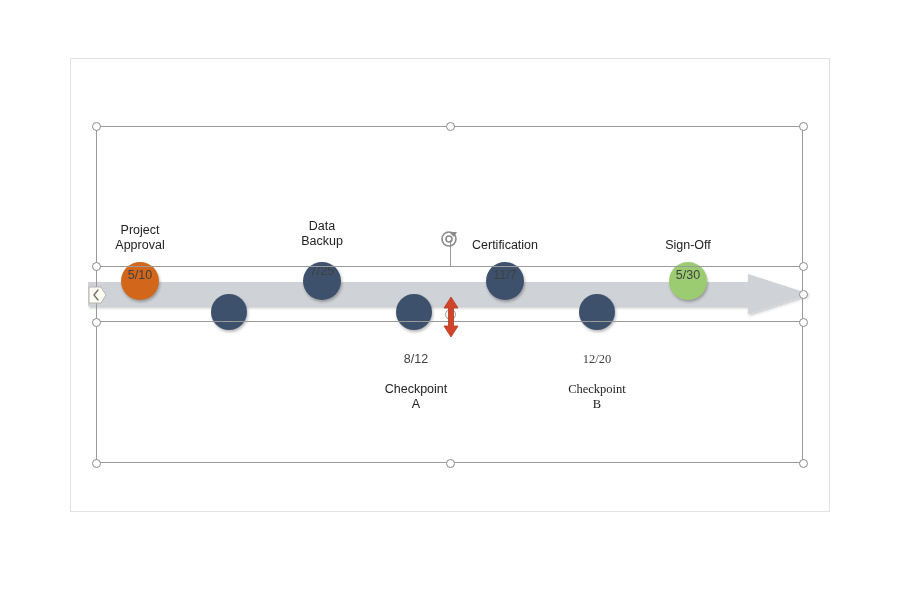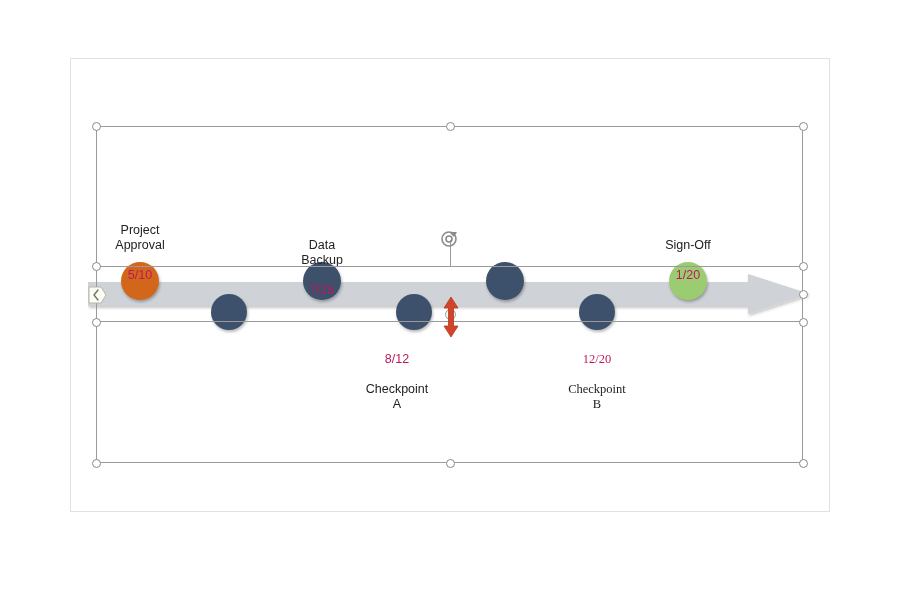--- a/index.html
+++ b/index.html
@@ -106,21 +106,21 @@
     white-space: pre-line;
   }
   .label .title {
     display: block;
     font-size: 12.5px;
     color: #222222;
   }
   .label .date {
     display: block;
     font-size: 12.5px;
-    color: #be185d;
+    color: #404040;
   }
   .label.above { }
   .label.below { }
 
   
   .adj-left {
     position: absolute;
     left: 88px;
     top: 285px;
     width: 19px;
@@ -172,34 +172,38 @@
   <div class="node" style="left:486px; top:262px; width:38px; height:38px; background:#3e516c;"></div>
   <div class="node" style="left:579px; top:294px; width:36px; height:36px; background:#3e516c;"></div>
   <div class="node" style="left:669px; top:262px; width:38px; height:38px; background:#9ccc72;"></div>
 
   <div class="label above" style="left:80px; top:208px; width:120px;">
     <span class="title">Project
 Approval</span>
     <span class="date">5/10</span>
   </div>
 
-  <div class="label above" style="left:262px; top:223px; width:120px;">
+  <div class="label above" style="left:262px; top:204px; width:120px;">
     <span class="title">Data
 Backup</span>
     <span class="date">7/25</span>
   </div>
 
+  <div class="label above" style="left:445px; top:223px; width:120px;">
+    <span class="title">Certification</span>
+    <span class="date">11/7</span>
+  </div>
 
   <div class="label above" style="left:628px; top:223px; width:120px;text-align:center;">
     <span class="title">Sign-Off</span>
-    <span class="date">1/20</span>
-  </div>
-
-
-  <div class="label below" style="left:337px; top:337px; width:120px;">
+    <span class="date">5/30</span>
+  </div>
+
+
+  <div class="label below" style="left:356px; top:337px; width:120px;">
     <span class="date">8/12</span>
     <span class="title">Checkpoint
 A</span>
   </div>
 
   <div class="label below" style="left:537px; top:337px; width:120px;font-family:Liberation Serif, serif;">
     <span class="date">12/20</span>
     <span class="title">Checkpoint
 B</span>
   </div>

